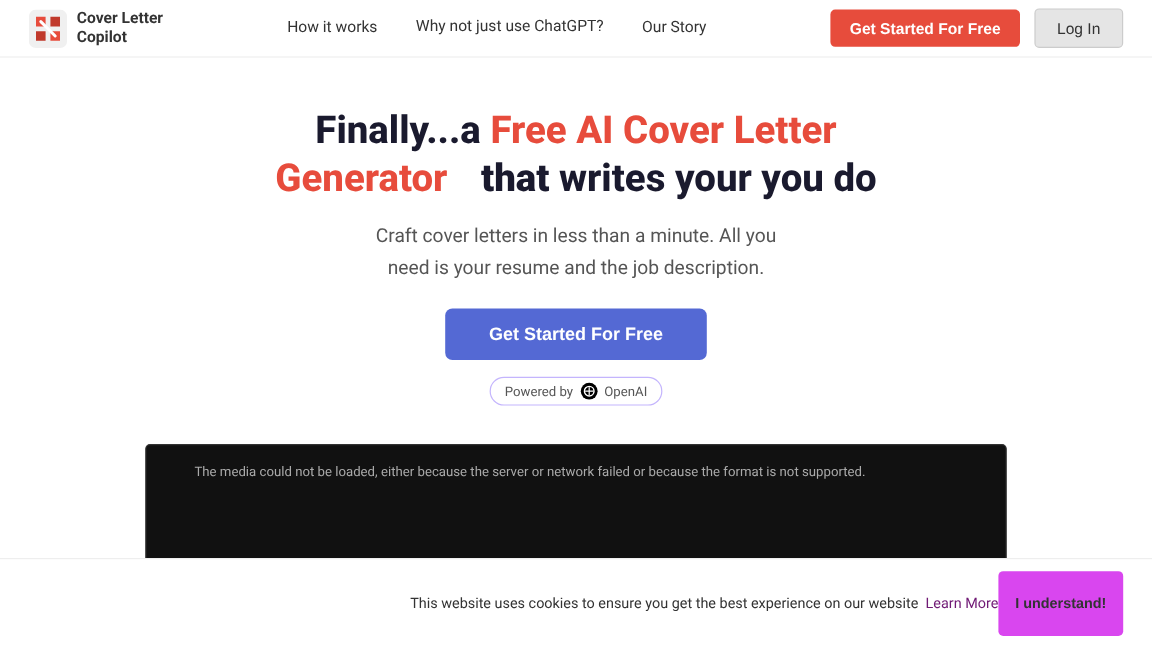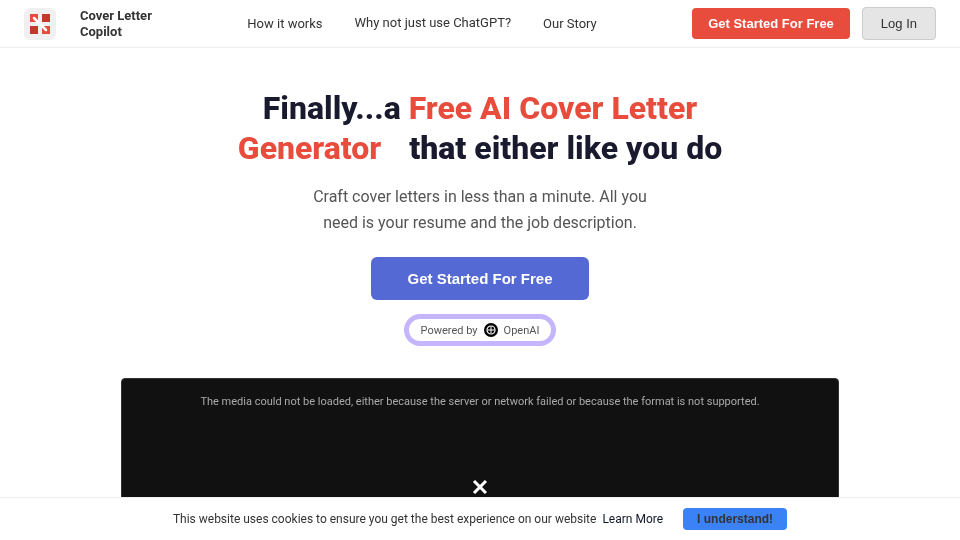--- a/index.html
+++ b/index.html
@@ -5,21 +5,21 @@
     * { margin: 0; padding: 0; box-sizing: border-box; }
     body { font-family: -apple-system, BlinkMacSystemFont, 'Segoe UI', Roboto, sans-serif; background: #fff; width: 960px; height: 540px; overflow: hidden; position: relative; }
 
     
     nav {
       display: flex; align-items: center; justify-content: space-between;
       padding: 0 24px; height: 48px; border-bottom: 1px solid #eee;
       background: #fff;
     }
     .nav-logo {
-      display: flex; align-items: center; gap: 24px;
+      display: flex; align-items: center; gap: 8px;
     }
     .logo-icon {
       width: 32px; height: 32px;
     }
     .logo-text { font-size: 13px; font-weight: 700; color: #333; line-height: 1.2; }
     .logo-text span { display: block; }
     .nav-links { display: flex; align-items: center; gap: 32px; }
     .nav-link { font-size: 13px; color: #333; text-decoration: none; cursor: pointer; }
     .nav-link.multi { text-align: center; line-height: 1.3; }
     .nav-actions { display: flex; align-items: center; gap: 12px; }
@@ -46,60 +46,60 @@
       font-size: 16px; color: #555; max-width: 340px; margin: 0 auto 22px;
       line-height: 1.6;
     }
     .btn-get-started-hero {
       background: #5469d4; color: #fff; border: none; border-radius: 6px;
       padding: 13px 36px; font-size: 15px; font-weight: 700; cursor: pointer;
       display: inline-block; margin-bottom: 14px;
     }
     .powered-by {
       display: inline-flex; align-items: center; gap: 6px;
-      border: 5px solid #c4b5fd; border-radius: 20px; padding: 4px 12px;
+      border: 1px solid #c4b5fd; border-radius: 20px; padding: 4px 12px;
       font-size: 11px; color: #555;
     }
     .openai-icon {
       width: 14px; height: 14px; background: #000; border-radius: 50%;
       display: inline-flex; align-items: center; justify-content: center;
     }
 
     
     .video-container {
       margin: 12px auto 0;
       width: 718px;
       background: #111;
       border: 1px solid #333;
       border-radius: 4px;
       height: 218px;
       display: flex; align-items: center; justify-content: center;
       position: relative;
     }
     .video-error-text {
-      color: #aaa; font-size: 11px; text-align: center; padding: 0 40px;
+      color: #aaa; font-size: 11px; padding: 0 40px;
       position: absolute; top: 16px; left: 0; right: 0;
     }
     .video-x {
       color: #fff; font-size: 22px; font-weight: 700;
     }
 
     
     .cookie-banner {
       position: absolute; bottom: 0; left: 0; right: 0;
       background: #fff; border-top: 1px solid #eee;
       padding: 10px 24px;
-      display: flex; align-items: center; justify-content: center;
-      font-size: 12px; color: #333; gap: 20px;
+      display: flex; align-items: center; justify-content: flex-end;
+      font-size: 12px; color: #333;
     }
     .cookie-text { display: flex; align-items: center; gap: 6px; }
-    .cookie-link { color: #0f172a; text-decoration: none; }
+    .cookie-link { color: #701a75; text-decoration: none; }
     .btn-understand {
-      background: #3b82f6; color: #333; border: none; border-radius: 4px;
-      padding: 4px 14px; font-size: 12px; font-weight: 700; cursor: pointer;
+      background: #d946ef; color: #333; border: none; border-radius: 4px;
+      padding: 20px 14px; font-size: 12px; font-weight: 700; cursor: pointer;
       white-space: nowrap;
     }
   </style>
 </head>
 <body>
 
 <nav>
   <div class="nav-logo">
     <svg class="logo-icon" viewBox="0 0 32 32" xmlns="http://www.w3.org/2000/svg">
       <rect x="0" y="0" width="32" height="32" rx="6" fill="#f0f0f0"></rect>
@@ -127,21 +127,21 @@
 
   <div class="nav-actions">
     <button class="btn-get-started-nav">Get Started For Free</button>
     <button class="btn-login">Log In</button>
   </div>
 </nav>
 
 <section class="hero">
   <h1 class="hero-title">
     <span>Finally...a </span><span class="highlight">Free AI Cover Letter</span><br>
-    <span class="highlight"> Generator </span><span class="bold-that">that </span><span>either like you do</span>
+    <span class="highlight"> Generator </span><span class="bold-that">that </span><span>writes your you do</span>
   </h1>
   <p class="hero-subtitle">Craft cover letters in less than a minute. All you need is your resume and the job description.</p>
   <button class="btn-get-started-hero">Get Started For Free</button>
   <br>
   <div class="powered-by">
     <span>Powered by</span>
     <div class="openai-icon">
       <svg width="10" height="10" viewBox="0 0 10 10" fill="none">
         <circle cx="5" cy="5" r="4" stroke="white" stroke-width="1.2" fill="none"></circle>
         <path d="M5 2 L5 8 M2 5 L8 5" stroke="white" stroke-width="1" stroke-linecap="round"></path>

